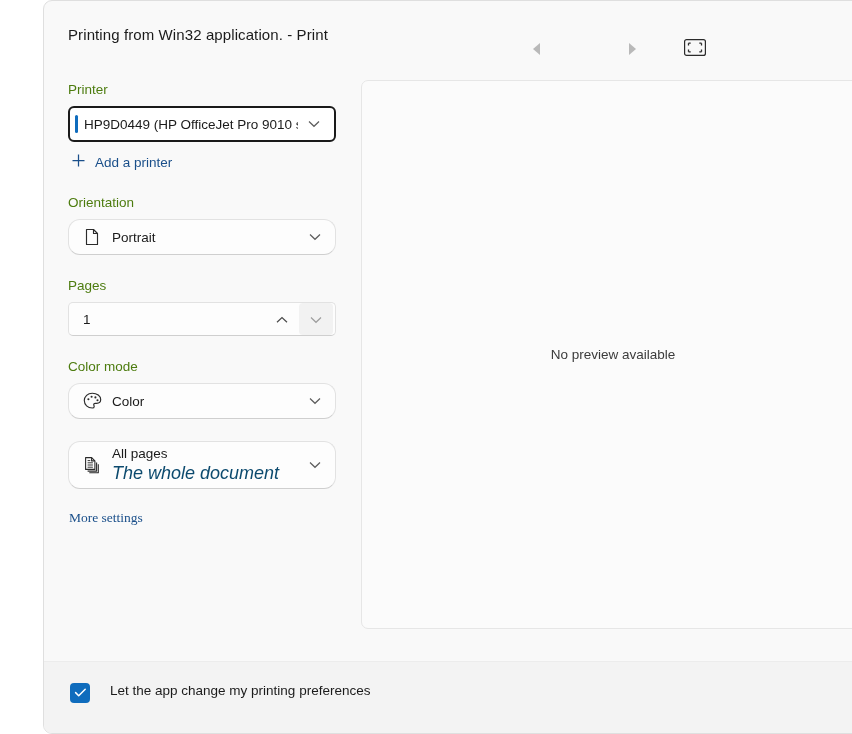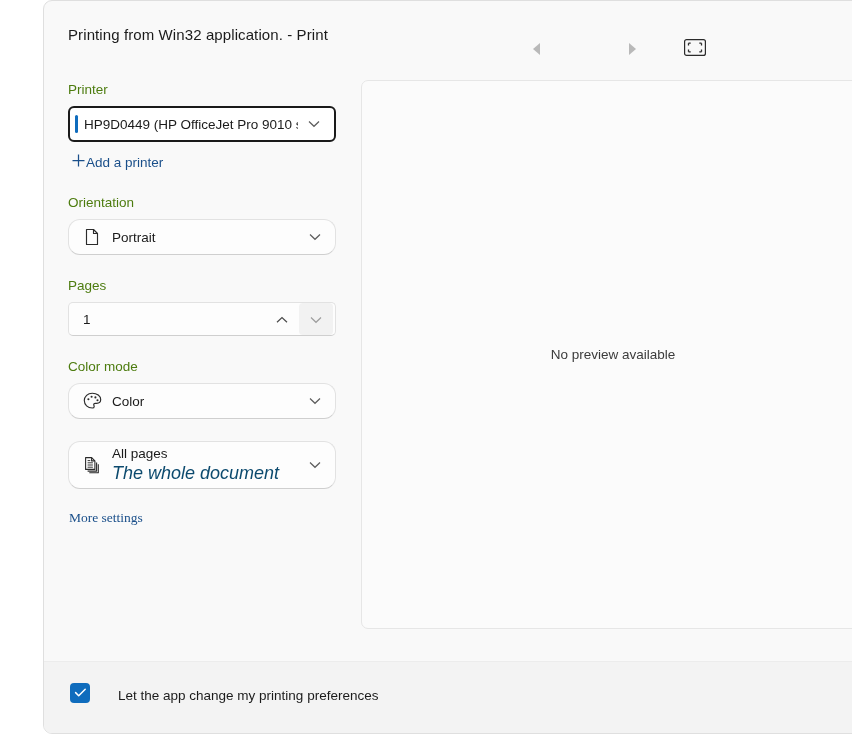--- a/index.html
+++ b/index.html
@@ -181,20 +181,21 @@
   
   .printer-combo .combo-text {
     margin-left: 14px;
     margin-right: 2px;
     text-overflow: clip;
   }
 
   .add-printer {
     display: flex;
     align-items: center;
+    gap: 9px;
     margin-top: 11px;
     margin-left: 3px;
     cursor: pointer;
     width: fit-content;
   }
   .add-printer-text {
     font-size: 13.5px;
     color: #1a4f8a;
   }
 
@@ -275,22 +276,22 @@
     top: 661px;
     width: 852px;
     height: 72px;
     background: #f3f3f3;
   }
   .pref-checkbox-row {
     position: absolute;
     left: 26px;
     top: 21px;
     display: flex;
-    align-items: flex-end;
-    gap: 28px;
+    align-items: flex-start;
+    gap: 20px;
     cursor: pointer;
   }
   .checkbox {
     width: 20px;
     height: 20px;
     border-radius: 4px;
     background: #0f6cbd;
     display: flex;
     align-items: center;
     justify-content: center;

